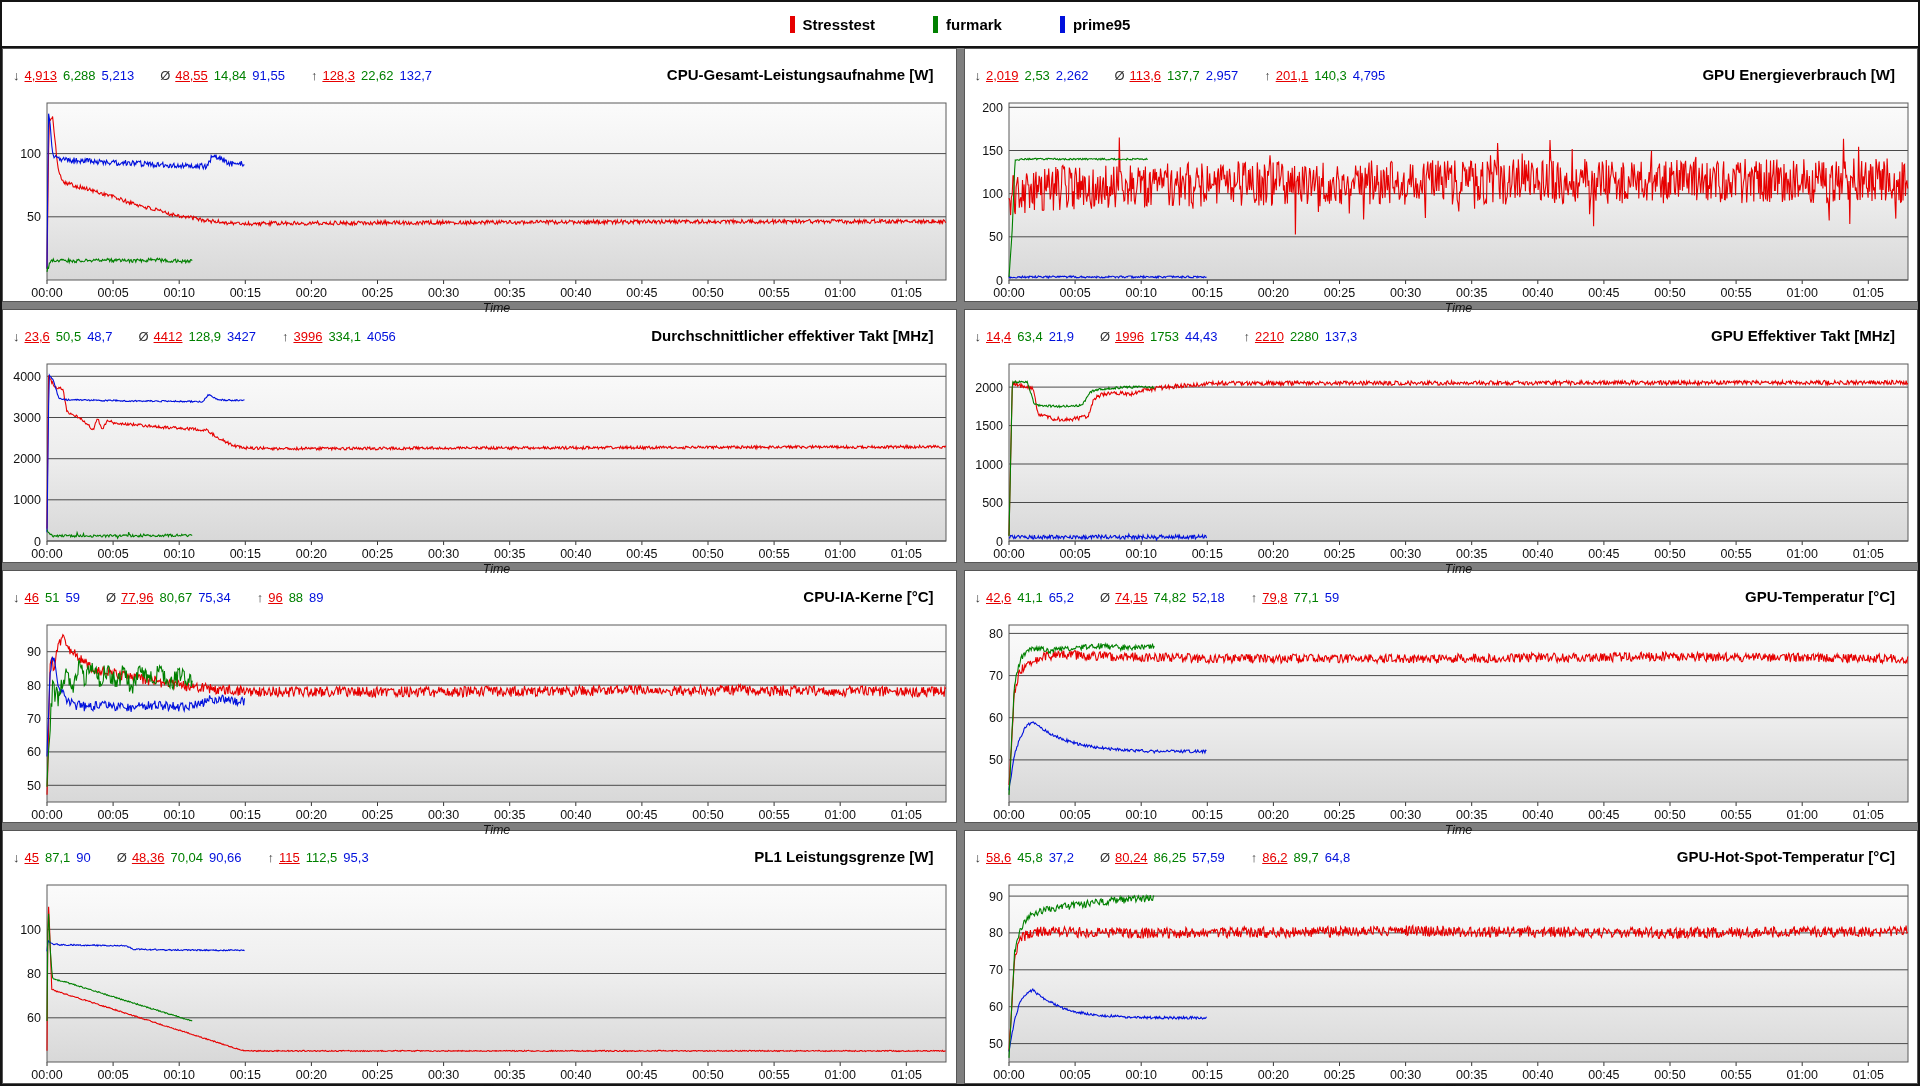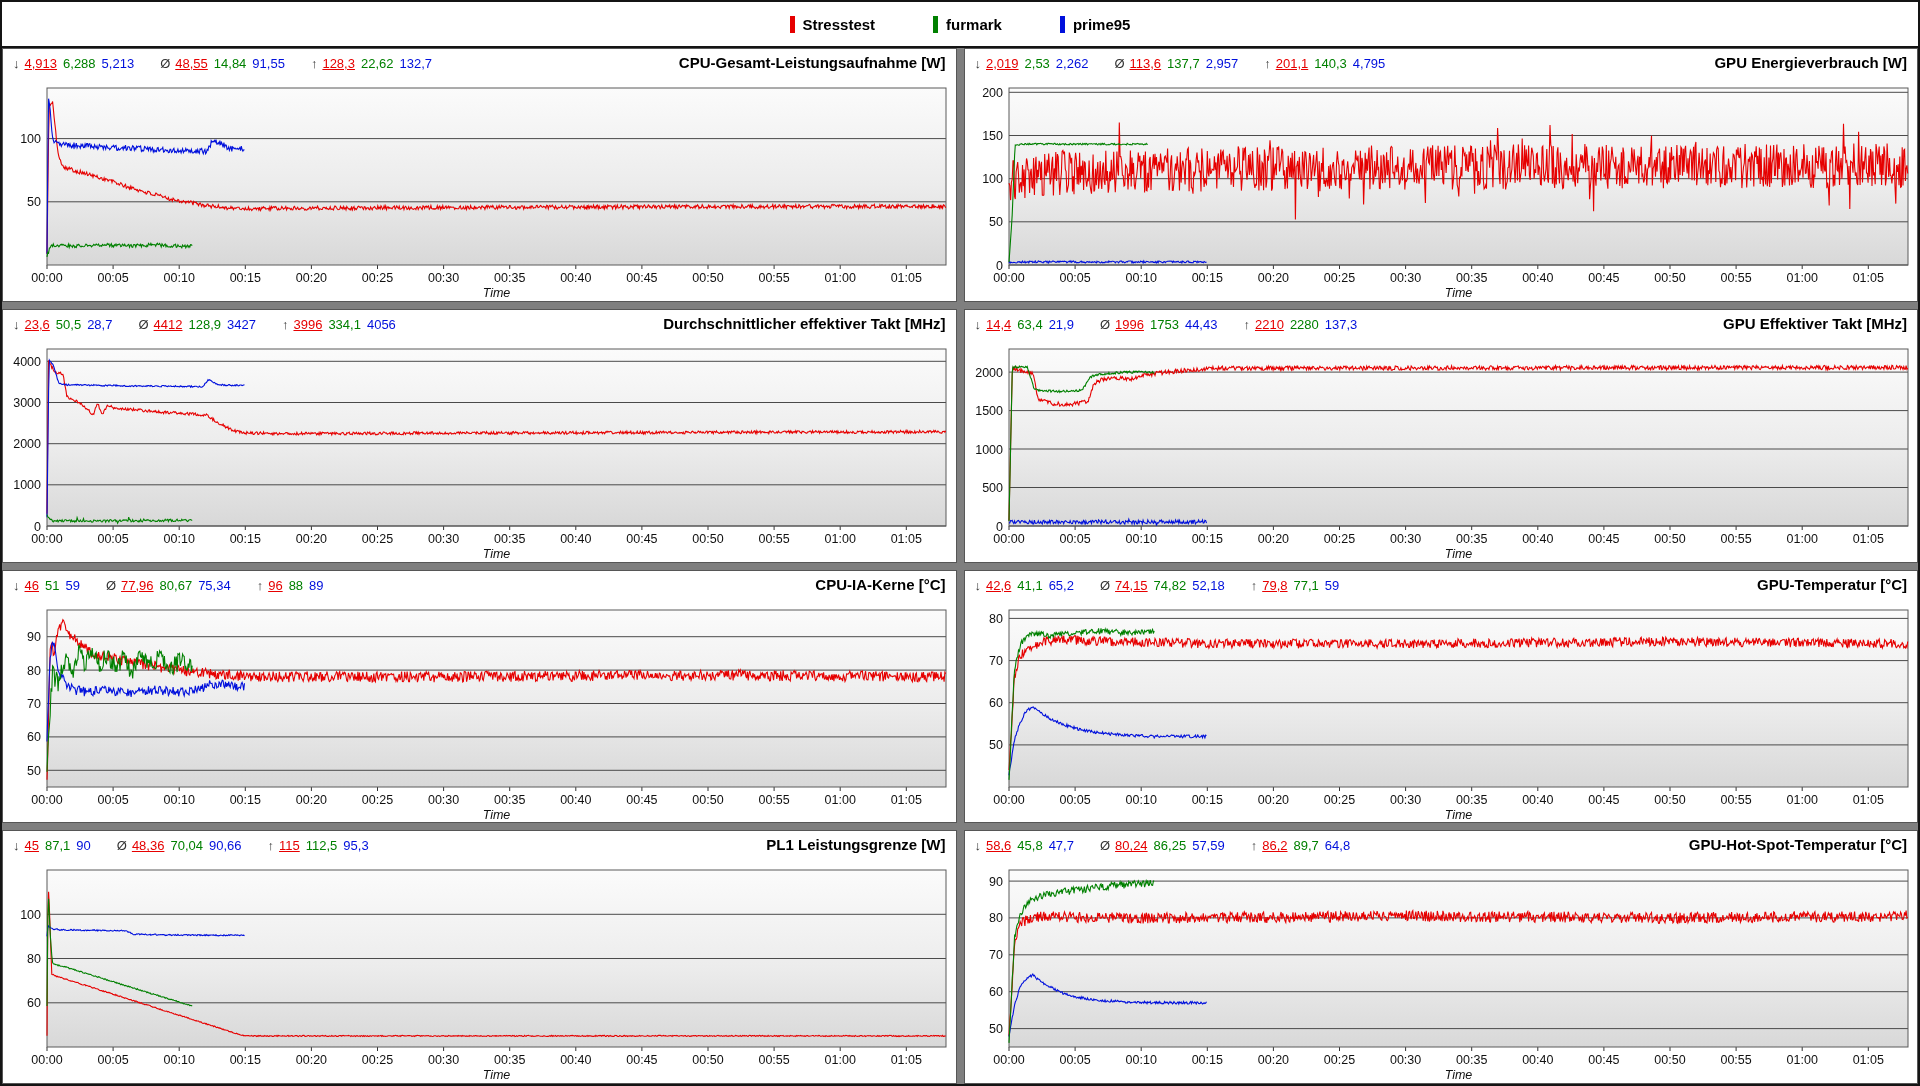--- a/index.html
+++ b/index.html
@@ -16,21 +16,21 @@
   .panel{background:#ffffff;border:1px solid #565656;display:flex;flex-direction:column;min-height:0;}
   .panel-head{flex:0 0 26px;display:flex;align-items:baseline;justify-content:space-between;
     padding:5px 10px 0 10px;}
   .stats{display:flex;align-items:baseline;white-space:nowrap;font-size:13px;}
   .sym{color:#333;margin-right:5px;}
   .sym.gap{margin-left:20px;}
   .v{margin-right:6px;}
   .c0{color:var(--c0,#e00000);text-decoration:underline;}
   .c1{color:var(--c1,#008000);}
   .c2{color:var(--c2,#0000e0);text-align:center;}
-  .title{font-size:15px;font-weight:700;color:#000;margin:0;text-align:right;}
+  .title{font-size:15px;font-weight:700;color:#000;margin:12px;text-align:right;}
   .plot{flex:1;min-height:0;position:relative;}
   .plot svg{position:absolute;left:0;top:0;}
 </style>
 </head>
 <body>
 
 <div class="page">
 
   <header class="legend-bar">
     <span class="legend-item">
@@ -191,21 +191,21 @@
           </svg>
         </div>
   </section>
 
   <section class="panel">
     <div class="panel-head">
       <div class="stats">
         <span class="sym">↓</span>
         <span class="v c0">23,6</span>
         <span class="v c1">50,5</span>
-        <span class="v c2">28,7</span>
+        <span class="v c2">48,7</span>
         <span class="sym gap">Ø</span>
         <span class="v c0">4412</span>
         <span class="v c1">128,9</span>
         <span class="v c2">3427</span>
         <span class="sym gap">↑</span>
         <span class="v c0">3996</span>
         <span class="v c1">334,1</span>
         <span class="v c2">4056</span>
       </div>
       <h2 class="title">Durchschnittlicher effektiver Takt [MHz]</h2>
@@ -560,21 +560,21 @@
           </svg>
         </div>
   </section>
 
   <section class="panel">
     <div class="panel-head">
       <div class="stats">
         <span class="sym">↓</span>
         <span class="v c0">58,6</span>
         <span class="v c1">45,8</span>
-        <span class="v c2">47,7</span>
+        <span class="v c2">37,2</span>
         <span class="sym gap">Ø</span>
         <span class="v c0">80,24</span>
         <span class="v c1">86,25</span>
         <span class="v c2">57,59</span>
         <span class="sym gap">↑</span>
         <span class="v c0">86,2</span>
         <span class="v c1">89,7</span>
         <span class="v c2">64,8</span>
       </div>
       <h2 class="title">GPU-Hot-Spot-Temperatur [°C]</h2>

